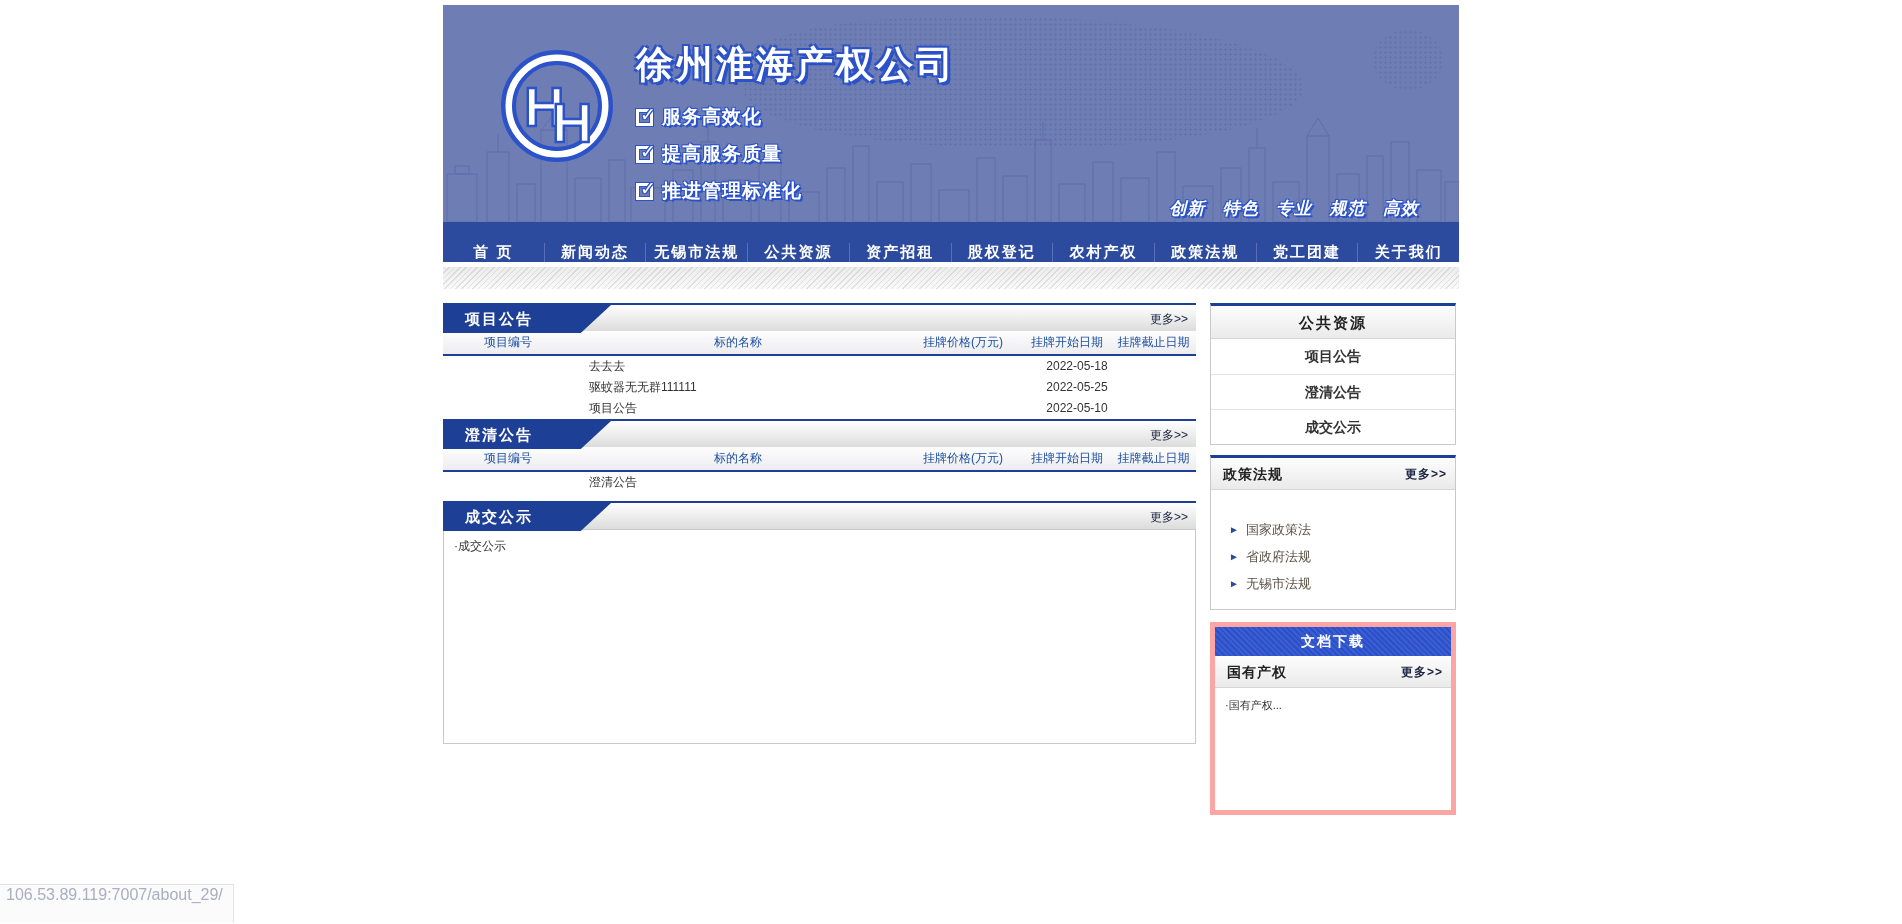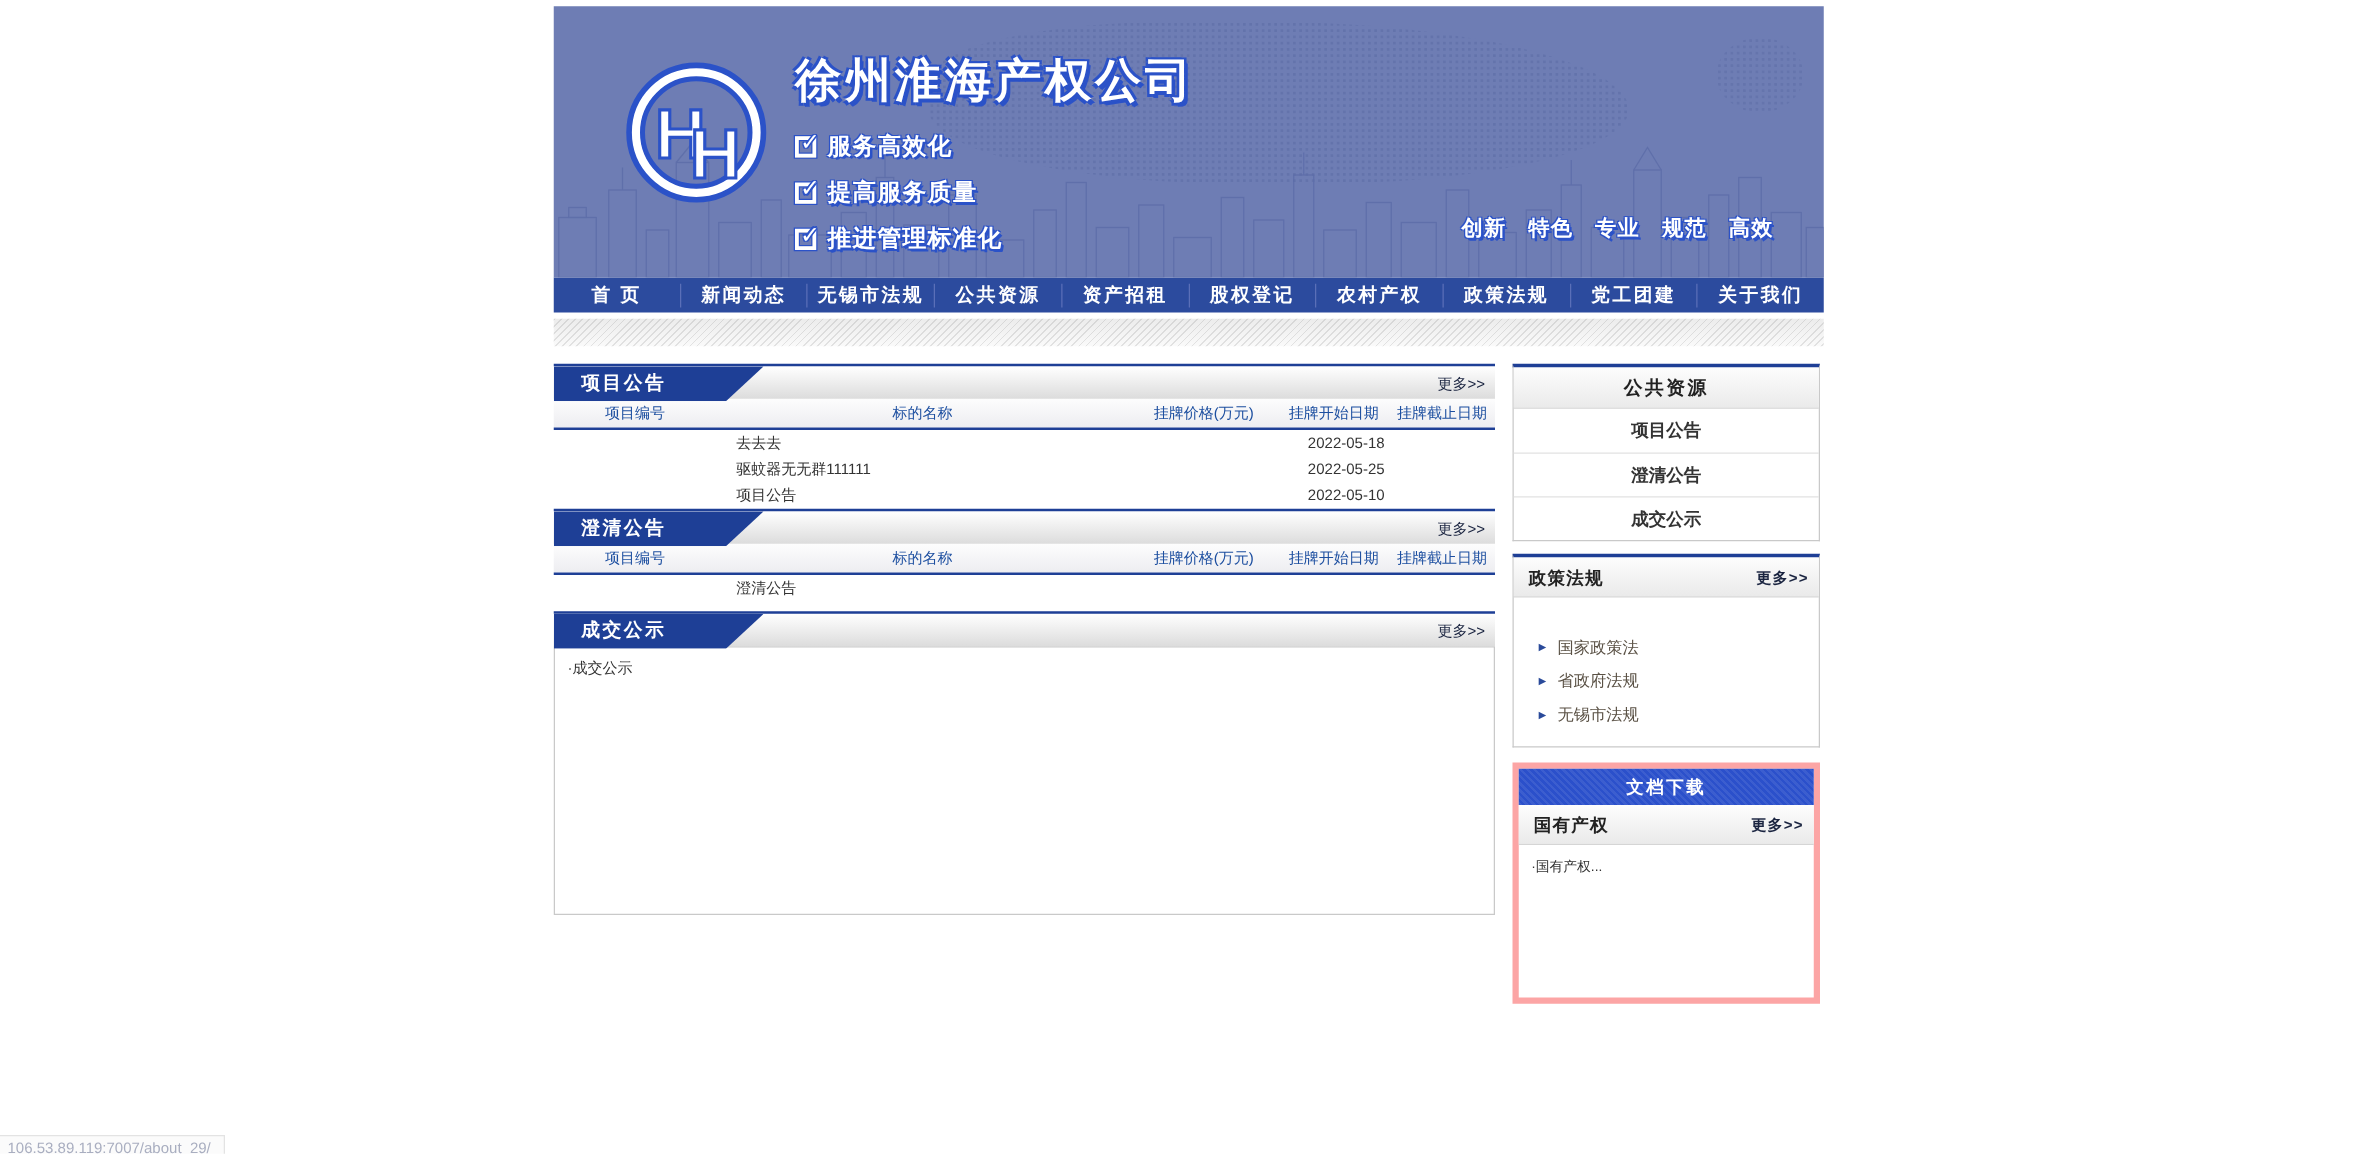--- a/index.html
+++ b/index.html
@@ -22,26 +22,26 @@
   .site-title { color:#fff; font-size:37px; font-weight:bold; letter-spacing:3px;
       text-shadow:-2px -2px 0 #2b52c8, 2px -2px 0 #2b52c8, -2px 2px 0 #2b52c8, 2px 2px 0 #2b52c8, 3px 3px 0 #2b52c8; }
   .slogans { margin-top:14px; }
   .slogan-row { display:flex; align-items:center; margin-bottom:11px; }
   .cb { position:relative; width:17px; height:17px; border:3px solid #fff; margin-right:9px;
         box-shadow:0 0 0 1px #2b52c8, inset 0 0 0 1px #2b52c8; background:transparent; }
   .cb .tick { position:absolute; left:1px; top:-9px; color:#fff; font-size:19px; font-weight:bold;
         text-shadow:-1px -1px 0 #2b52c8, 1px -1px 0 #2b52c8, -1px 1px 0 #2b52c8, 1px 1px 0 #2b52c8; }
   .slogan-label { color:#fff; font-size:19px; font-weight:bold; letter-spacing:1px;
       text-shadow:-1px -1px 0 #2b52c8, 1px -1px 0 #2b52c8, -1px 1px 0 #2b52c8, 1px 1px 0 #2b52c8, 2px 2px 0 #2b52c8; }
-  .tagline { position:absolute; right:40px; bottom:28px; }
+  .tagline { position:absolute; right:40px; bottom:2px;font-style:italic; }
   .tagline span { color:#fff; font-size:17px; font-weight:bold; margin-left:13px; letter-spacing:1px;
       text-shadow:-1px -1px 0 #2b52c8, 1px -1px 0 #2b52c8, -1px 1px 0 #2b52c8, 1px 1px 0 #2b52c8, 2px 2px 0 #2b52c8; }
 
   
-  .nav { height:28px; background:#2c4b9e; display:flex; align-items:center; }
+  .nav { height:40px; background:#2c4b9e; display:flex; align-items:flex-end; }
   .nav-item { flex:1; display:flex; align-items:center; justify-content:center;
       color:#fff; font-size:15px; font-weight:bold; cursor:pointer; position:relative; letter-spacing:2px; }
   .nav-item + .nav-item { border-left:1px solid #5a6fb8; }
 
   .hatch { margin-top:5px; height:22px;
       background:linear-gradient(180deg,#ececec, #fafafa),
                  repeating-linear-gradient(135deg,#e7e7e7 0 1px, transparent 1px 4px);
       background-blend-mode:multiply; }
 
   
@@ -85,23 +85,23 @@
   .pitem { height:27px; line-height:27px; padding-left:18px; font-size:13px; color:#5a5145; cursor:pointer; }
   .pitem .arr { color:#2a4a9a; font-size:10px; margin-right:7px; vertical-align:1px; }
   .dlbox { border:5px solid #fca5a5; background:#fff; }
   .dlbanner { height:29px; line-height:29px; text-align:center; color:#fff; font-size:14px; font-weight:bold;
       letter-spacing:2px; background:#2b50cb;
       background-image:repeating-linear-gradient(45deg, rgba(255,255,255,.08) 0 2px, transparent 2px 4px); }
   .dl-content { height:122px; padding:10px 10px; font-size:11px; color:#333; }
   .dl-content .bullet-item { cursor:pointer; }
 
   
-  .url-tip { position:absolute; left:0; bottom:1px; height:15px; line-height:19px; padding:0 10px 0 6px;
+  .url-tip { position:absolute; left:0; bottom:1px; height:39px; line-height:19px; padding:0 10px 0 6px;
       background:#fbfbfb; border:1px solid #e3e3e3; border-left:none; border-bottom:none;
-      font-size:12px; color:#a9aec0; }
+      font-size:16px; color:#a9aec0; }
 </style>
 </head>
 <body>
 
 <div class="page">
 
   <div class="banner">
     <div class="mapdots"></div>
     <div class="mapdots2"></div>
     <svg class="skyline" viewBox="0 0 1016 110" preserveAspectRatio="none">

